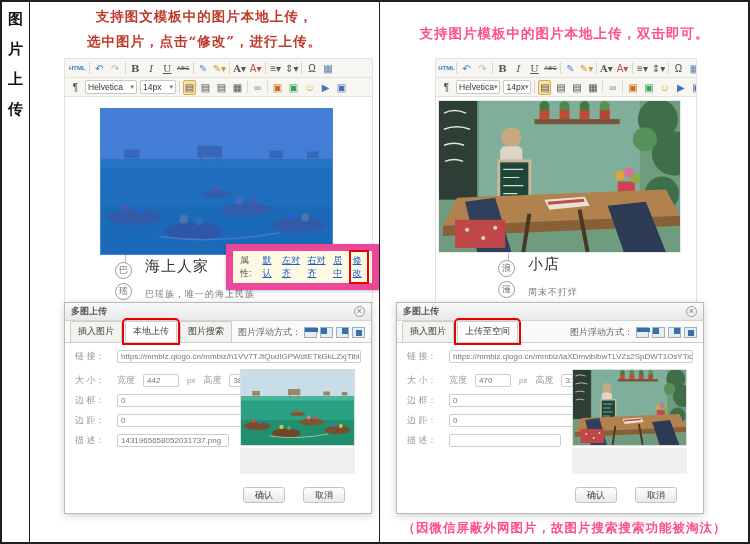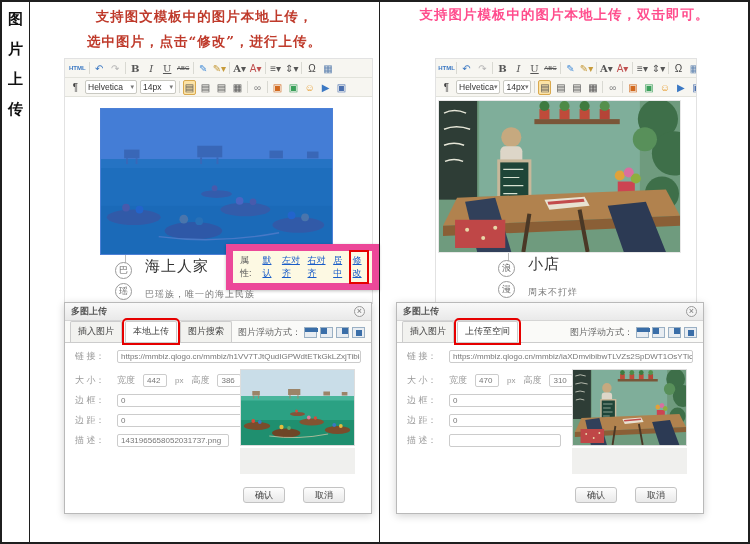--- a/index.html
+++ b/index.html
@@ -74,21 +74,21 @@
   .fi-a::after { left:0; top:0; width:13px; height:4px; }
   .fi-b::after { left:0; top:0; }
   .fi-c::after { right:0; top:0; }
   .fi-d::after { left:3px; top:2px; }
 
   .row { position:absolute; left:10px; display:flex; align-items:center; gap:8px; font-size:9px; color:#999; height:14px; }
   .lbl { width:34px; color:#999; }
   .inp { border:1px solid #ccc; border-radius:2px; height:13px; background:#fff; color:#777; font-size:8px;
          padding:0 3px; display:flex; align-items:center; overflow:hidden; white-space:nowrap; }
   .url { width:244px; }
-  .num { width:24px; }
+  .num { width:36px; }
   .w200 { width:196px; }
   .w112 { width:112px; }
   .unit { color:#999; font-size:8px; }
   .cbx { width:7px; height:7px; border:1px solid #aaa; background:#f8f8f8; display:inline-block; }
   .lock { position:relative; width:7px; height:6px; background:#9a9a9a; border-radius:1px; margin-top:4px; display:inline-block; }
   .lock::before { content:""; position:absolute; top:-4px; left:1px; width:5px; height:4px;
                   border:1.5px solid #9a9a9a; border-bottom:none; border-radius:3px 3px 0 0; }
 
   .thumb { position:absolute; left:175px; top:66px; width:115px; height:77px; border:1px solid #ddd; display:block; }
   .thumb-strip { position:absolute; left:175px; top:145px; width:115px; height:26px; background:#f0f0ee; }
@@ -323,21 +323,21 @@
         </svg>
       <div class="thumb-strip"></div>
       <div class="btns">
         <button class="btn">确认</button>
         <button class="btn">取消</button>
       </div>
     </div>
   </div>
 
   <div class="col col-right">
-    <div class="hline h-pink" style="top:4px">支持图片模板中的图片本地上传，双击即可。</div>
+    <div class="hline h-pink" style="top:23px">支持图片模板中的图片本地上传，双击即可。</div>
 
     <div class="editor" style="left:54px; top:56px; width:262px; height:246px;">
       <div class="tb">
           <span class="ti html" style="color: rgb(59, 120, 195);">HTML</span>
           <span class="sep"></span>
           <span class="ti " style="color: rgb(59, 120, 195);">↶</span>
           <span class="ti " style="color: rgb(181, 181, 181);">↷</span>
           <span class="sep"></span>
           <span class="ti b">B</span>
           <span class="ti i">I</span>
@@ -440,14 +440,15 @@
       <svg class="thumb" viewBox="0 0 240 150" preserveAspectRatio="none">
           <use href="#sym-cafe"></use>
         </svg>
       <div class="thumb-strip"></div>
       <div class="btns">
         <button class="btn">确认</button>
         <button class="btn">取消</button>
       </div>
     </div>
 
+    <div class="footnote">（因微信屏蔽外网图片，故图片搜索搜索功能被淘汰）</div>
   </div>
 </div>
 
 </body></html>

